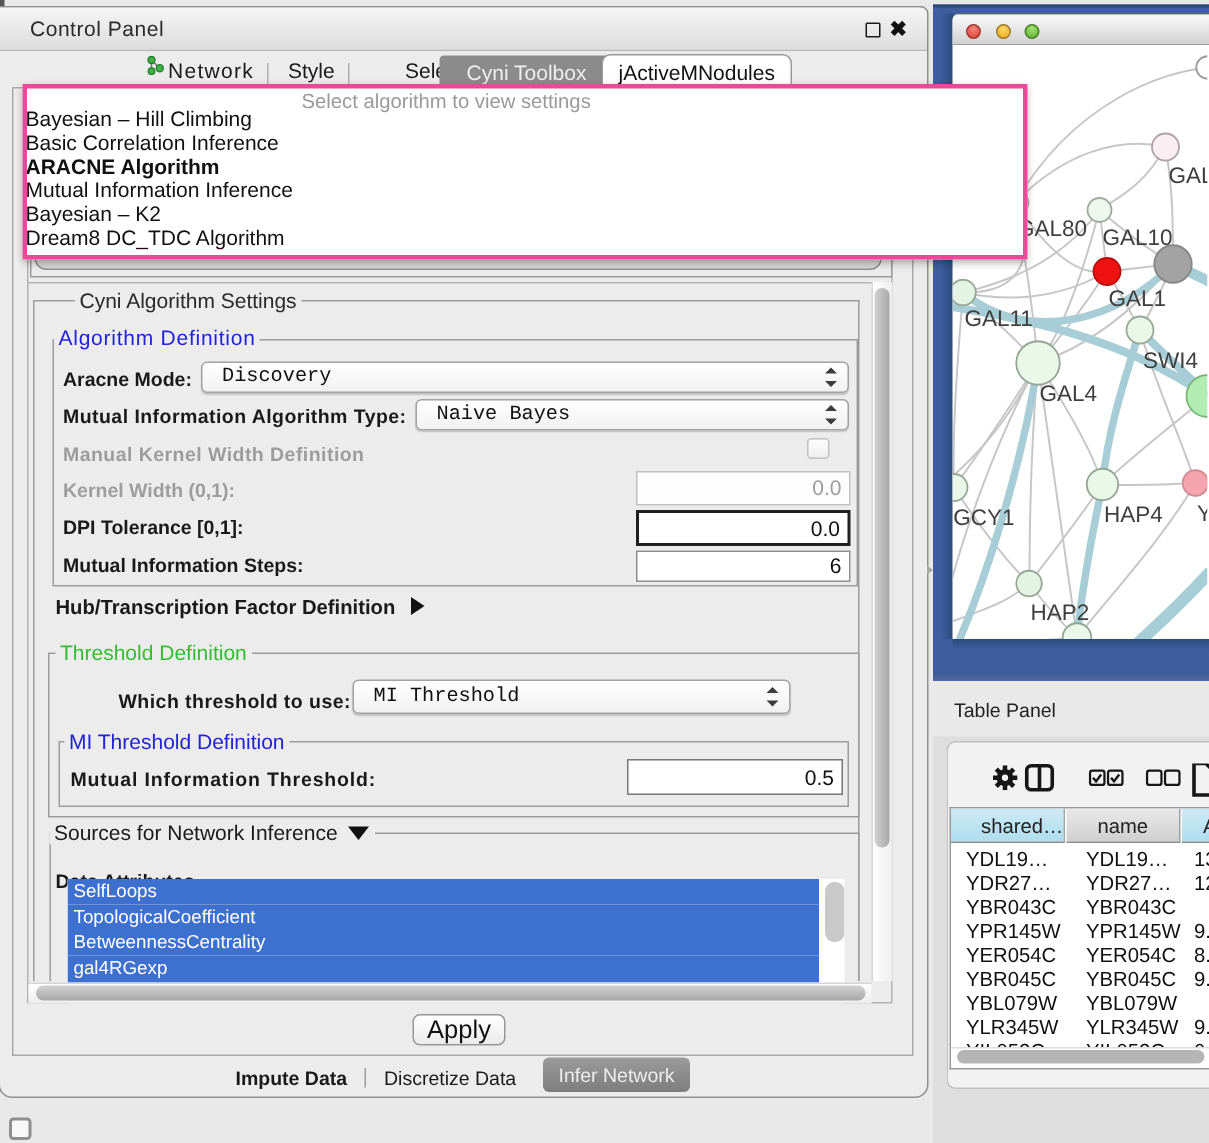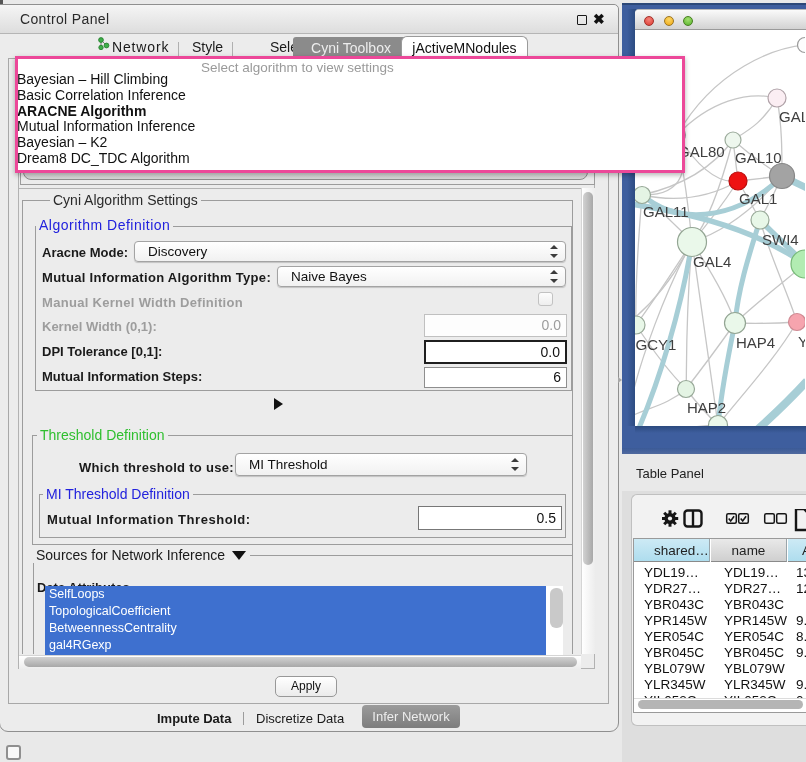--- a/index.html
+++ b/index.html
@@ -2,21 +2,21 @@
 <html><head>
 <meta charset="utf-8">
 <style>
 * { margin:0; padding:0; box-sizing:border-box; }
 html,body { width:806px; height:762px; overflow:hidden; }
 body { position:relative; background:#e9e9e9; font-family:"Liberation Sans",sans-serif; color:#1a1a1a; }
 .abs { position:absolute; }
 .b13 { font-size:13px; font-weight:bold; }
 .gray { color:#9d9d9d; }
 .combo { position:absolute; background:linear-gradient(#ffffff,#f1f1f1); border:1px solid #a3a3a3; border-radius:4px; box-shadow:0 1px 1px rgba(0,0,0,0.18); font-size:13.5px; color:#111; }
-.combo .txt { position:absolute; left:13px; top:2px; }
+.combo .txt { position:absolute; left:13px; top:2px;font-family:Liberation Mono, monospace; }
 .spin { position:absolute; right:7px; top:0; bottom:0; width:8px; }
 .spin i { position:absolute; left:0; width:0; height:0; border-left:4px solid transparent; border-right:4px solid transparent; }
 .spin i.u { top:3px; border-bottom:4.5px solid #3c3c3c; }
 .spin i.d { bottom:3px; border-top:4.5px solid #3c3c3c; }
 .fld { position:absolute; background:#fff; border:1px solid #8e8e8e; font-size:14px; color:#111; text-align:right; padding-right:5px; }
 .grp { position:absolute; border:1px solid #9c9c9c; }
 .gtt { position:absolute; background:#ececec; padding:0 3px; font-size:14px; white-space:nowrap; }
 </style>
 </head>
 <body>
@@ -97,20 +97,21 @@
 
   <div class="abs b13 gray" style="left:42px;top:314px;">Kernel Width (0,1):</div>
   <div class="fld" style="left:424px;top:309px;width:143px;height:23px;border-color:#c0c0c0;color:#9d9d9d;background:#fdfdfd;line-height:21px;">0.0</div>
 
   <div class="abs b13" style="left:42px;top:339px;">DPI Tolerance [0,1]:</div>
   <div class="fld" style="left:424px;top:335px;width:143px;height:24px;border:2px solid #1f1f1f;line-height:20px;">0.0</div>
 
   <div class="abs b13" style="left:42px;top:364px;">Mutual Information Steps:</div>
   <div class="fld" style="left:424px;top:362px;width:143px;height:21px;line-height:19px;">6</div>
 
+  <div class="abs" style="left:37px;top:392px;font-size:13.5px;font-weight:bold;">Hub/Transcription Factor Definition</div>
   <div class="abs" style="left:274px;top:393px;width:0;height:0;border-top:6px solid transparent;border-bottom:6px solid transparent;border-left:9px solid #111;"></div>
 
   <div class="grp" style="left:32px;top:430px;width:541px;height:110px;"></div>
   <div class="gtt" style="left:37px;top:422px;color:#2fbf2f;">Threshold Definition</div>
 
   <div class="abs b13" style="left:79px;top:455px;letter-spacing:0.3px;">Which threshold to use:</div>
   <div class="combo" style="left:235px;top:448px;width:292px;height:23px;">
       <span class="txt" style="top:3px;">MI Threshold</span>
       <span class="spin">
         <i class="u" style="top:4px;"></i>
@@ -138,21 +139,21 @@
     <div class="abs" style="left:0;top:51px;width:501px;height:18px;background:#3e70cf;color:#fff;font-size:12.5px;line-height:17px;padding-left:4px;">gal4RGexp</div>
     <div class="abs" style="left:505px;top:2px;width:13px;height:40px;background:#c9c9c9;border-radius:6px;"></div>
   </div>
 
   <div class="abs" style="left:581px;top:183px;width:14px;height:466px;background:linear-gradient(to right,#ffffff,#ededed);border-left:1px solid #d5d5d5;"></div>
   <div class="abs" style="left:583px;top:187px;width:10px;height:373px;background:linear-gradient(to right,#d2d2d2,#a8a8a8);border-radius:5px;"></div>
 
   <div class="abs" style="left:19px;top:650px;width:562px;height:14px;background:linear-gradient(#ffffff,#ededed);border-top:1px solid #d5d5d5;"></div>
   <div class="abs" style="left:24px;top:652px;width:553px;height:10px;background:linear-gradient(#d2d2d2,#a8a8a8);border-radius:5px;"></div>
 
-  <div class="abs" style="left:275px;top:671px;width:62px;height:21px;background:linear-gradient(#ffffff,#ebebeb);border:1px solid #989898;border-radius:5px;text-align:center;line-height:19px;font-size:12px;color:#111;">Apply</div>
+  <div class="abs" style="left:275px;top:671px;width:62px;height:21px;background:linear-gradient(#ffffff,#ebebeb);border:1px solid #989898;border-radius:5px;text-align:center;line-height:19px;font-size:17px;color:#111;">Apply</div>
 
   <div class="abs" style="left:157px;top:706px;font-size:13px;font-weight:bold;text-align:right;">Impute Data</div>
   <div class="abs" style="left:243px;top:707px;width:1px;height:13px;background:#9c9c9c;"></div>
   <div class="abs" style="left:256px;top:706px;font-size:13px;font-weight:normal;">Discretize Data</div>
   <div class="abs" style="left:362px;top:700px;width:98px;height:23px;background:linear-gradient(#9b9b9b,#7d7d7d);border-radius:4px;text-align:center;line-height:23px;font-size:13px;color:#ededed;">Infer Network</div>
 </div>
 
 <div class="abs" style="left:618px;top:377px;width:0;height:0;border-top:3px solid transparent;border-bottom:3px solid transparent;border-left:4px solid #a8a8a8;"></div>
 
 <div class="abs" style="left:6px;top:745px;width:15px;height:15px;background:#f8f8f8;border:2px solid #8f8f8f;border-radius:3px;"></div>

